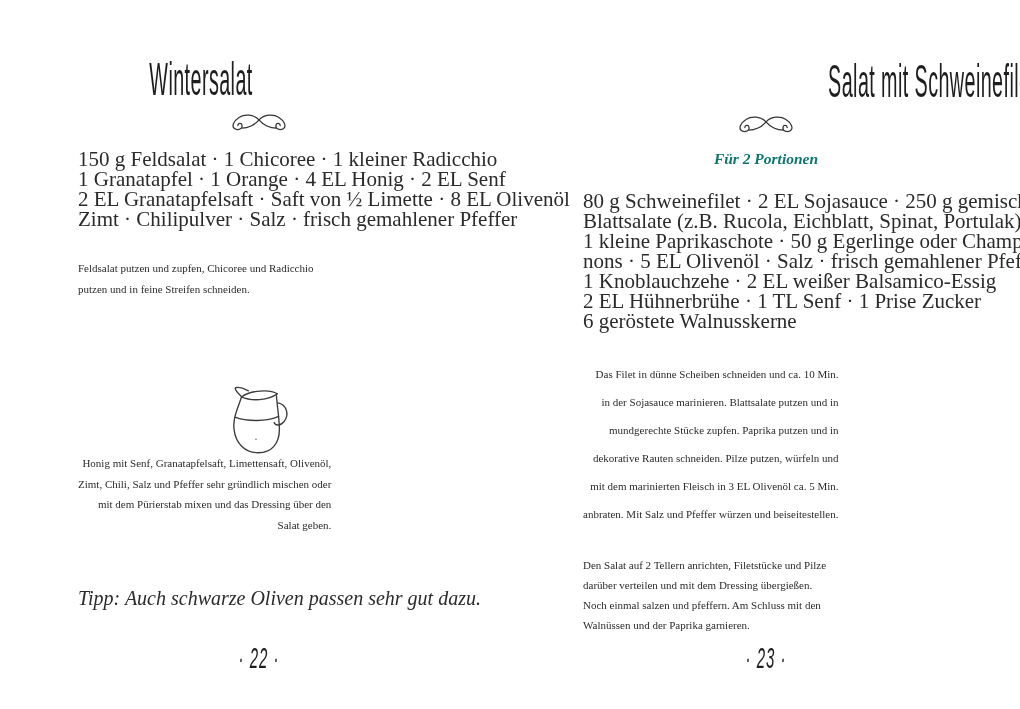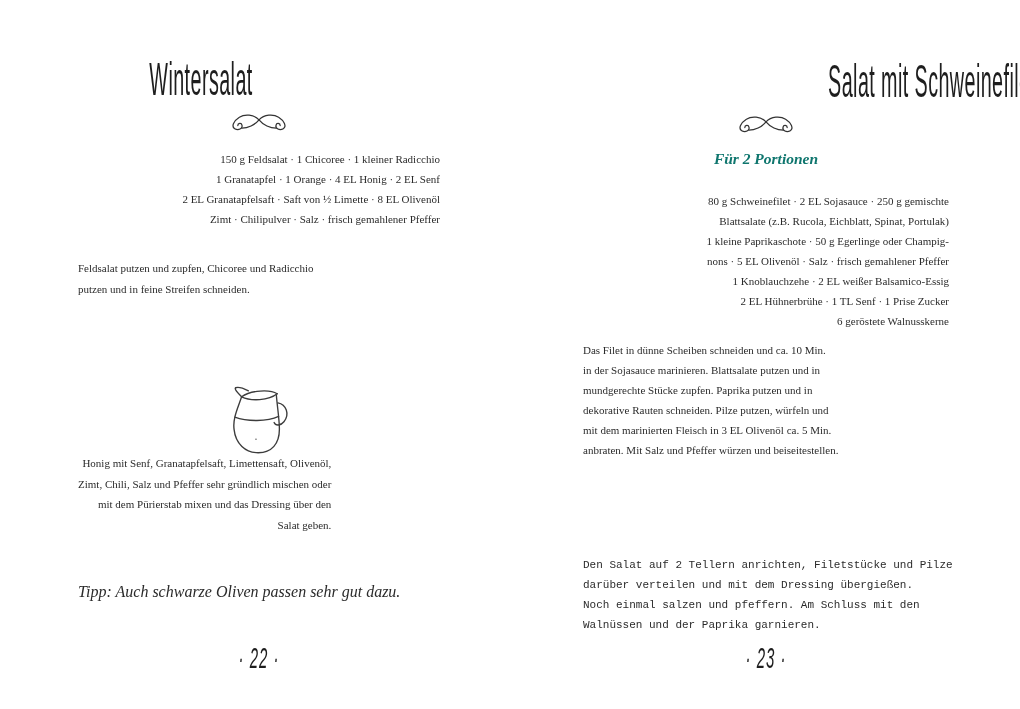--- a/index.html
+++ b/index.html
@@ -62,50 +62,50 @@
     font-style: italic;
     font-weight: 600;
     font-size: 15.5px;
     color: #0f766e;
   }
 
   .ingredients {
     position: absolute;
     left: 0;
     width: 100%;
-    text-align: right;
-    font-size: 11px;
+    text-align: left;
+    font-size: 21px;
     line-height: 20px;
     white-space: nowrap;
     color: #2b2b2b;
   }
   .page-left  .ingredients { top: 149px; }
   .page-right .ingredients { top: 191px; }
 
   .para {
     position: absolute;
     left: 0;
     font-size: 11px;
     line-height: 20.5px;
     white-space: nowrap;
     color: #2b2b2b;
   }
   .page-left  .para-1 { top: 247px; }
   .page-left  .para-2 { top: 298px; }
   .page-left  .para-3 { top: 442px; text-align: right; }
-  .page-right .para-1 { top: 329px; line-height: 20px; }
+  .page-right .para-1 { top: 349px; line-height: 28px; text-align: right; }
   .page-right .para-2 { top: 473px; line-height: 20px; }
-  .page-right .para-3 { top: 544px; line-height: 20px; font-family: Liberation Mono, monospace; }
+  .page-right .para-3 { top: 544px; line-height: 20px; }
 
   .tip {
     position: absolute;
     left: 0;
     top: 567px;
     font-style: italic;
-    font-size: 16px;
+    font-size: 20px;
     white-space: nowrap;
     color: #2b2b2b;
   }
 
   .pagenum-wrap {
     position: absolute;
     left: 0;
     top: 643px;
     width: 100%;
     text-align: center;

